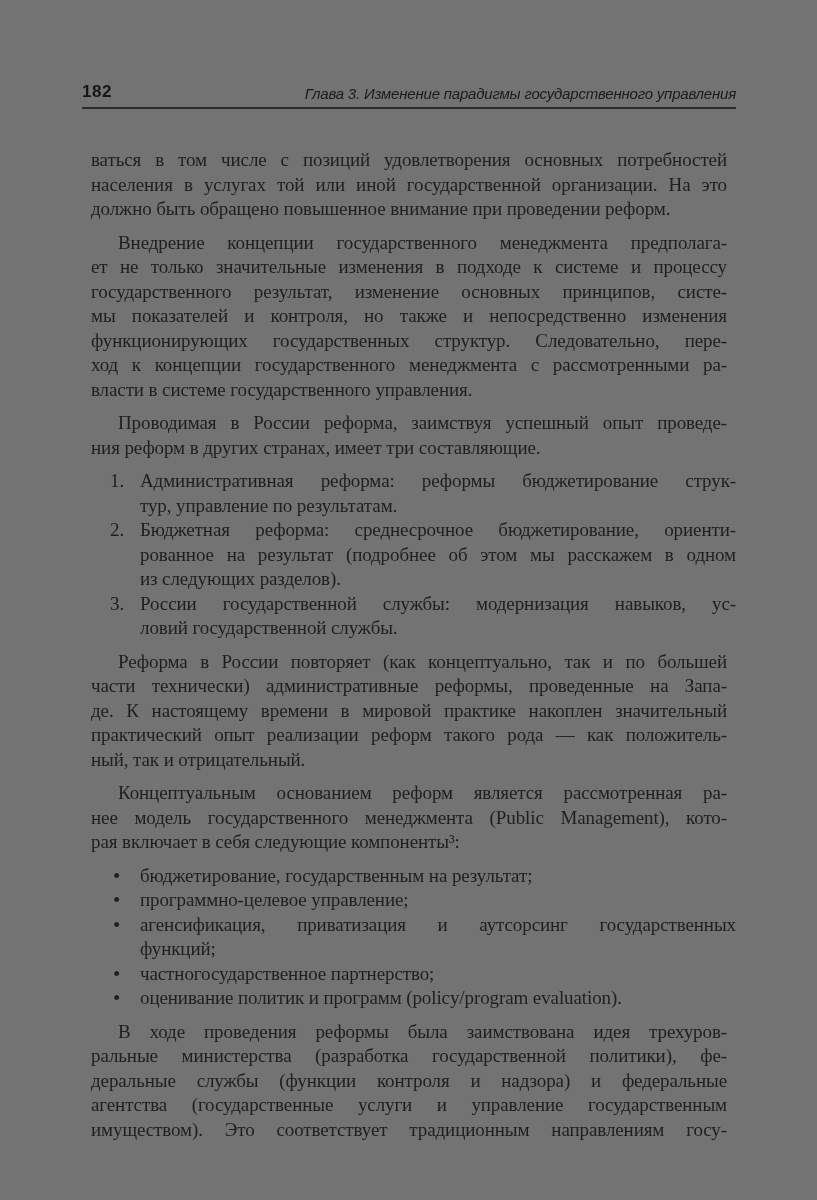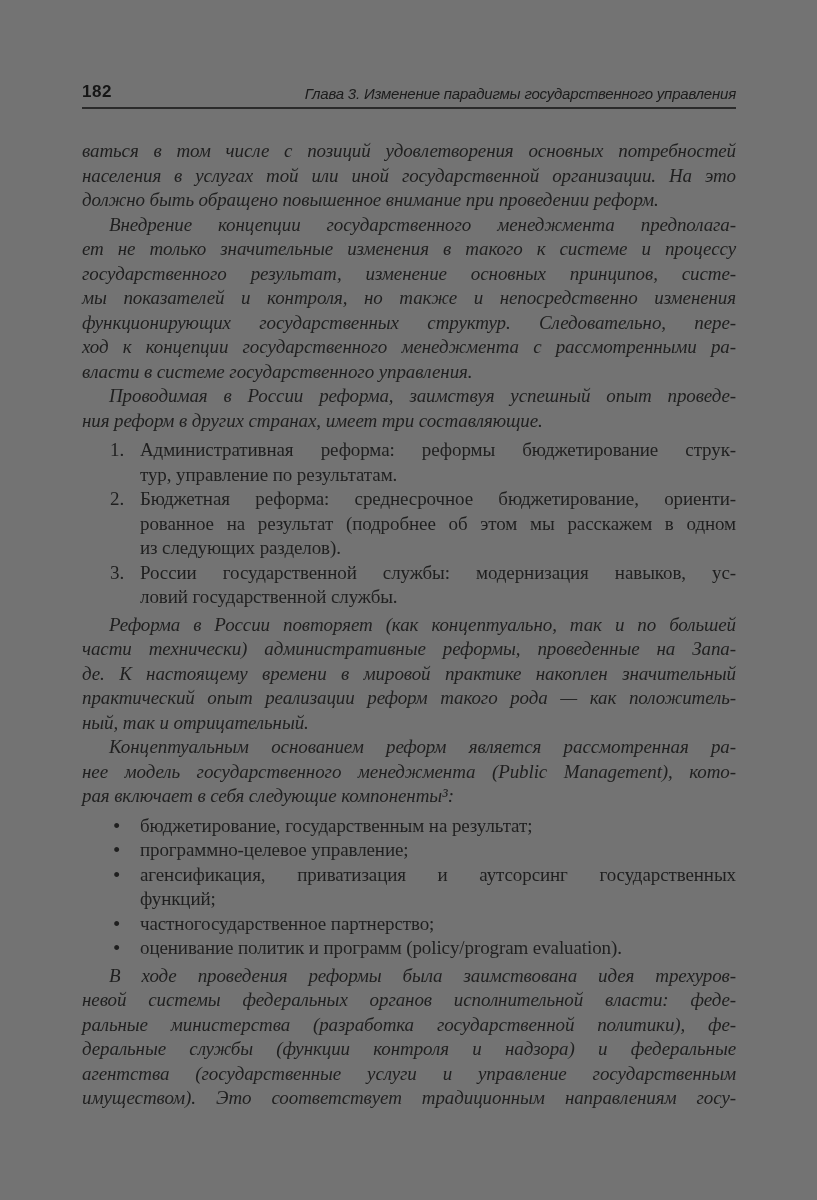--- a/index.html
+++ b/index.html
@@ -38,21 +38,21 @@
     position: absolute;
     left: 82px;
     top: 139px;
     width: 654px;
     font-family: "Liberation Serif", serif;
     font-size: 19px;
     line-height: 24.5px;
     color: #1f1f1f;
     letter-spacing: -0.1px;
   }
-  .para { margin: 0; font-style: italic; }
+  .para { margin: 9px; }
   .line {
     text-align: justify;
     text-align-last: justify;
   }
   .line.endline { text-align-last: left; }
   .line.indent { text-indent: 27px; }
   .list { margin: 5px 0 3px 0; }
   .list-item {
     position: relative;
     padding-left: 58px;
@@ -78,21 +78,21 @@
     <span class="runhead">Глава 3. Изменение парадигмы государственного управления</span>
   </div>
   <div class="body">
       <div class="para">
         <div class="line">ваться в том числе с позиций удовлетворения основных потребностей</div>
         <div class="line">населения в услугах той или иной государственной организации. На это</div>
         <div class="line endline">должно быть обращено повышенное внимание при проведении реформ.</div>
       </div>
       <div class="para">
         <div class="line indent">Внедрение концепции государственного менеджмента предполага-</div>
-        <div class="line">ет не только значительные изменения в такого к системе и процессу</div>
+        <div class="line">ет не только значительные изменения в подходе к системе и процессу</div>
         <div class="line">государственного результат, изменение основных принципов, систе-</div>
         <div class="line">мы показателей и контроля, но также и непосредственно изменения</div>
         <div class="line">функционирующих государственных структур. Следовательно, пере-</div>
         <div class="line">ход к концепции государственного менеджмента с рассмотренными ра-</div>
         <div class="line endline">власти в системе государственного управления.</div>
       </div>
       <div class="para">
         <div class="line indent">Проводимая в России реформа, заимствуя успешный опыт проведе-</div>
         <div class="line endline">ния реформ в других странах, имеет три составляющие.</div>
       </div>
@@ -160,20 +160,19 @@
         </div>
         <div class="list-item">
           <span class="marker">•</span>
           <div class="itemtext">
             <div class="line endline">оценивание политик и программ (policy/program evaluation).</div>
           </div>
         </div>
       </div>
       <div class="para">
         <div class="line indent">В ходе проведения реформы была заимствована идея трехуров-</div>
-        <div class="line">невой системы федеральных органов исполнительной власти: феде-</div>
         <div class="line">ральные министерства (разработка государственной политики), фе-</div>
         <div class="line">деральные службы (функции контроля и надзора) и федеральные</div>
         <div class="line">агентства (государственные услуги и управление государственным</div>
         <div class="line">имуществом). Это соответствует традиционным направлениям госу-</div>
       </div>
     </div>
 </div>
 
 </body></html>

